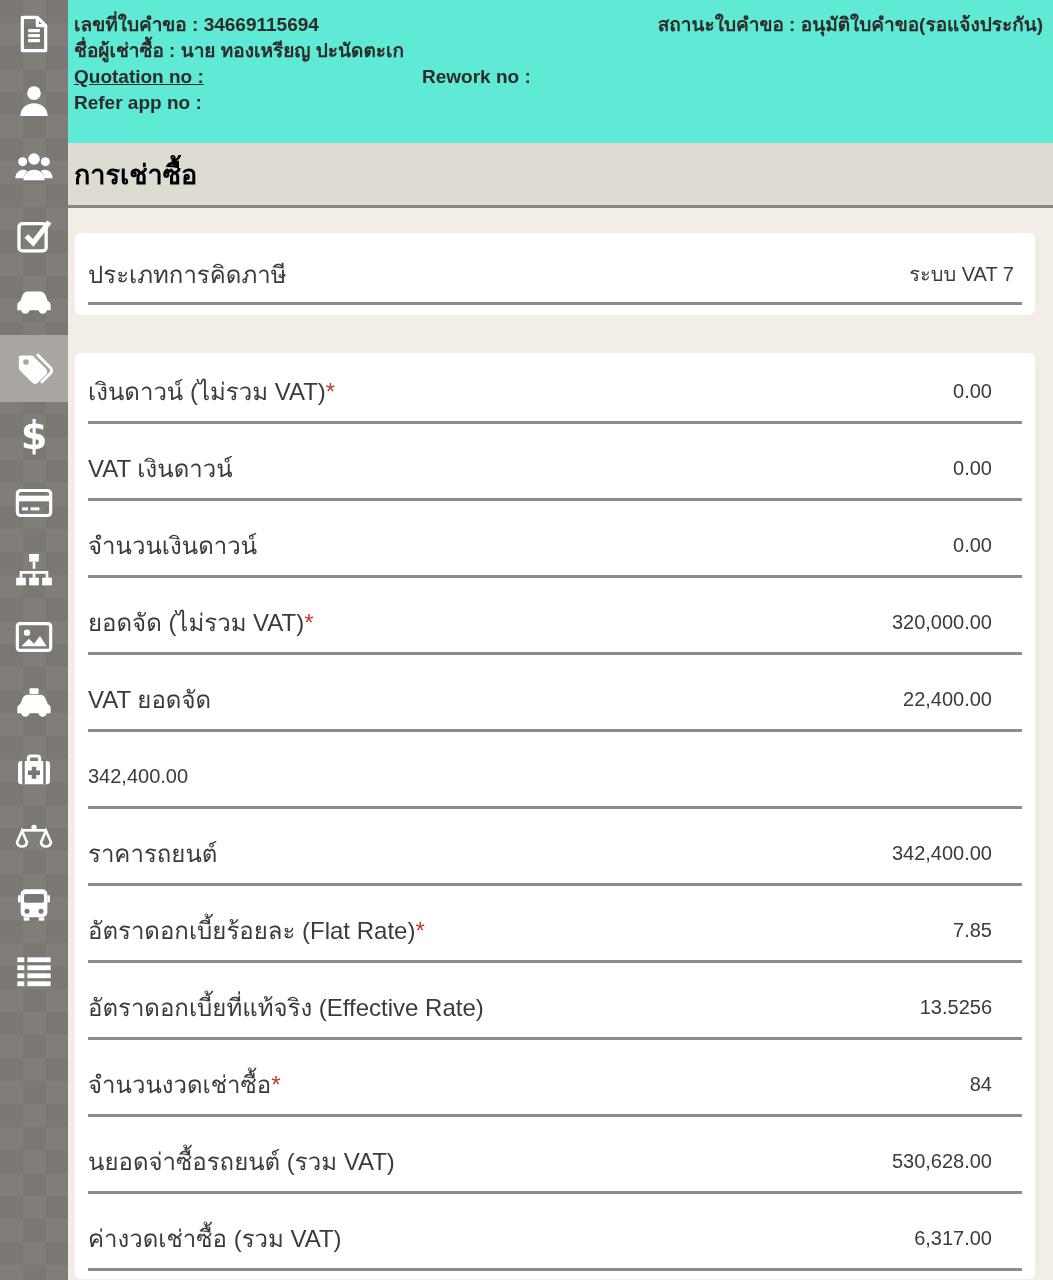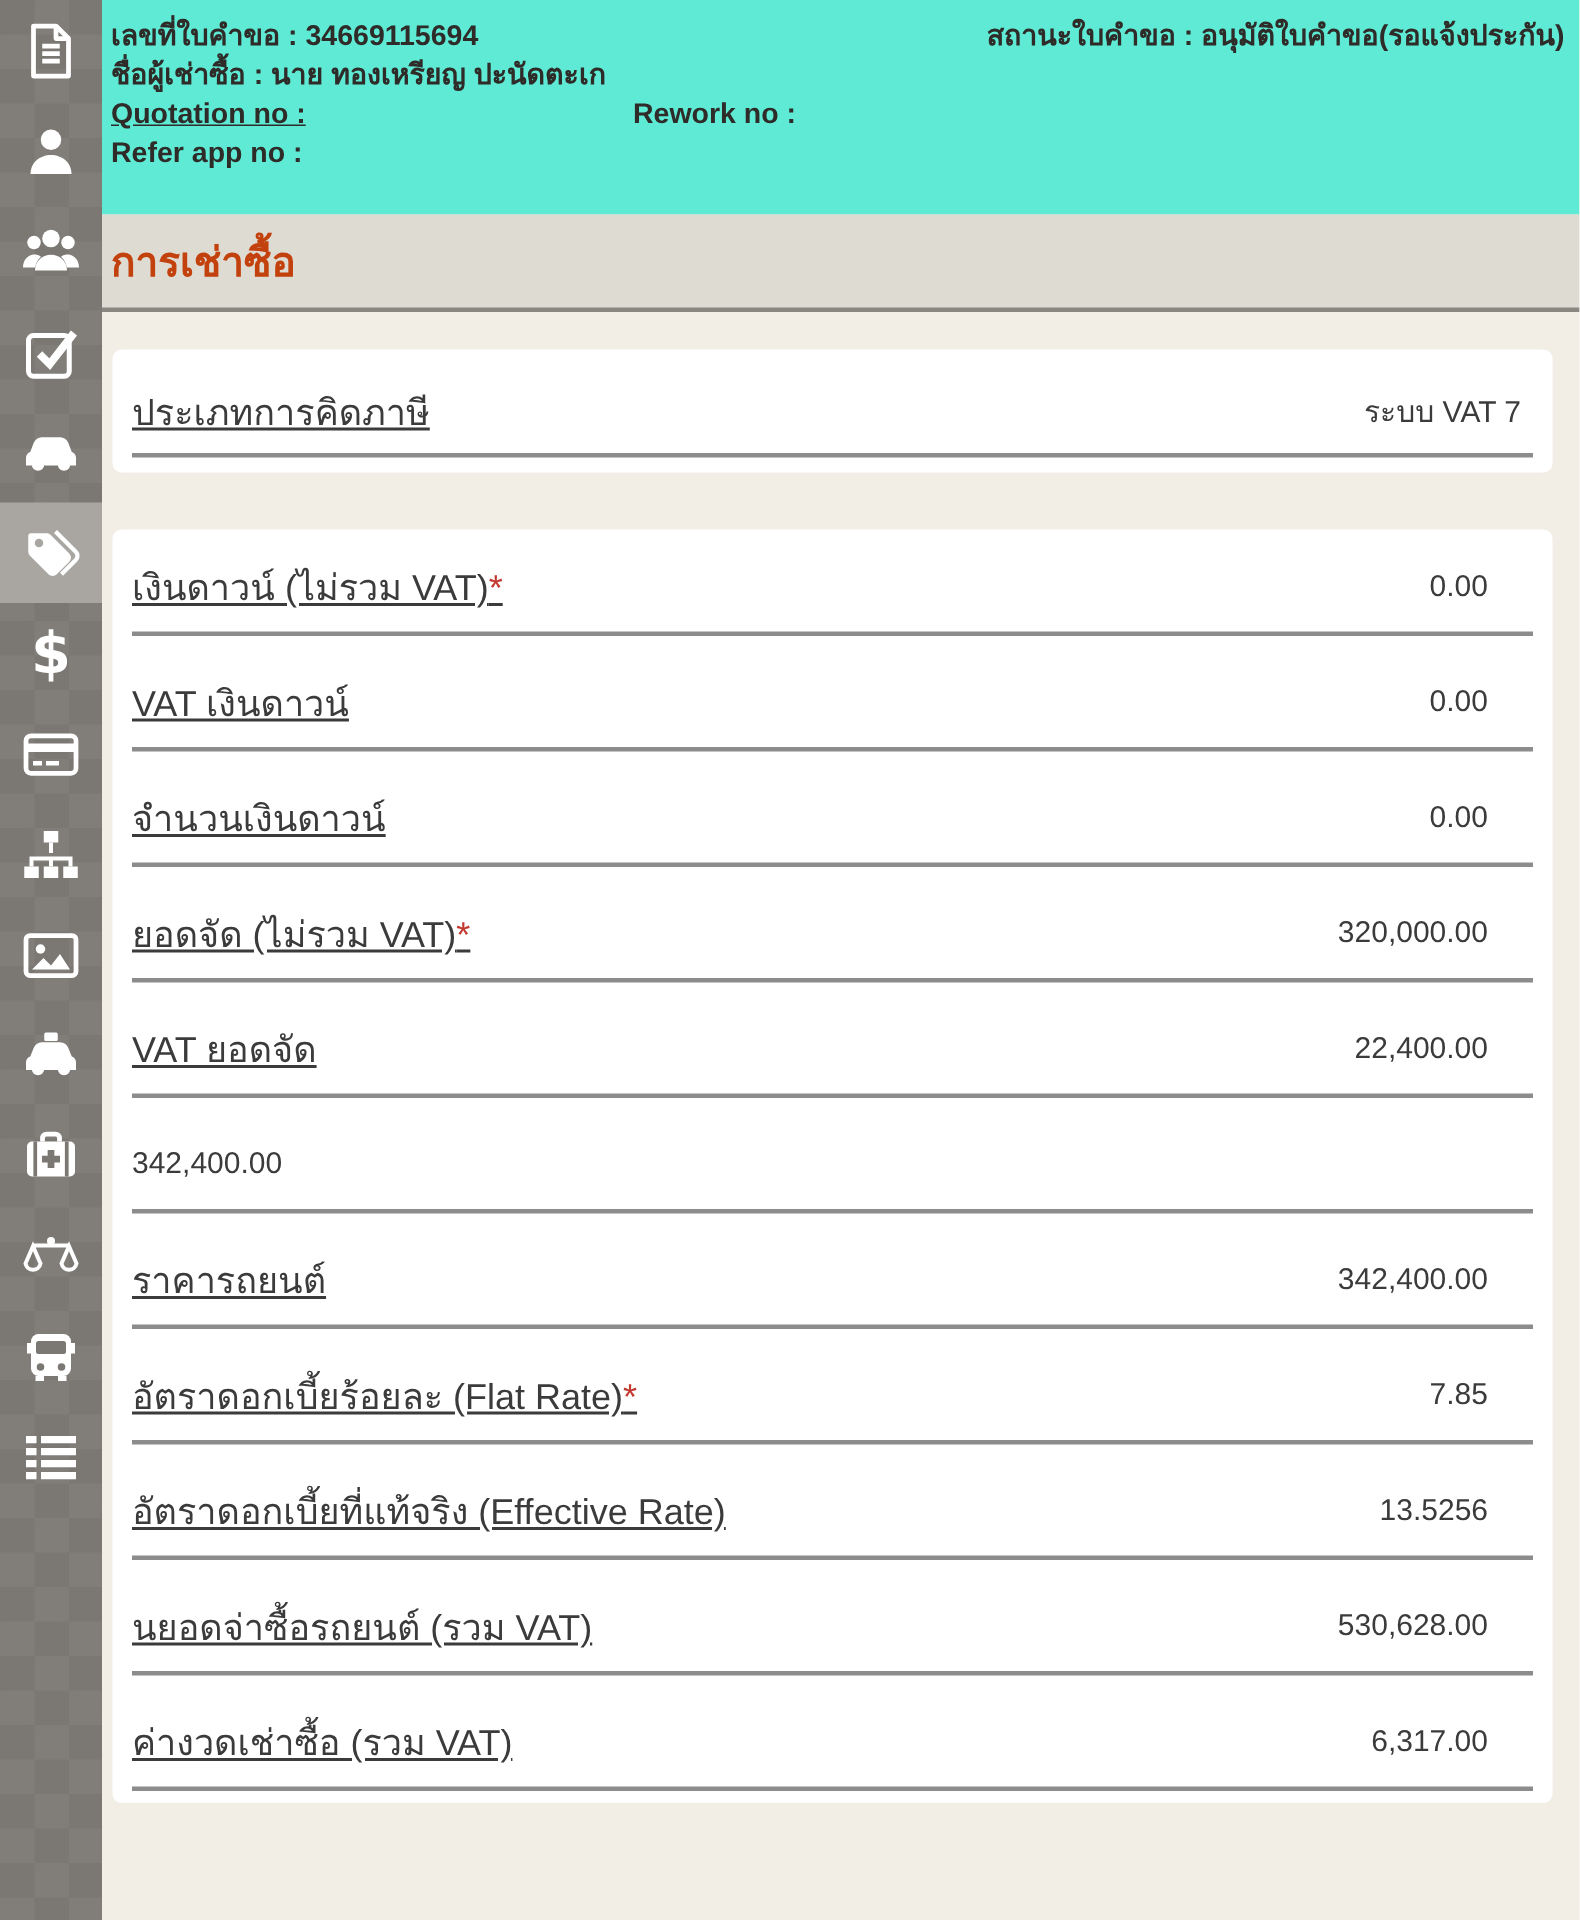--- a/index.html
+++ b/index.html
@@ -43,42 +43,42 @@
   .h-status{grid-row:1;grid-column:2;text-align:right;}
   .h-hirer{grid-row:2;grid-column:1 / span 2;}
   .h-quot{grid-row:3;grid-column:1;text-decoration:underline;}
   .h-rework{grid-row:3;grid-column:2;}
   .h-refer{grid-row:4;grid-column:1;}
 
   .section-bar{
     background:#DEDBD2;height:62px;box-sizing:content-box;
     border-bottom:3px solid #8A8781;
     display:flex;align-items:center;padding-left:6px;
-    color:#c2410c;font-size:27px;font-weight:bold;
+    color:#000000;font-size:27px;font-weight:bold;
   }
 
   .content{flex:1;background:#F2EEE6;padding:25px 18px 0 7px;}
 
   .card{background:#FFFFFF;border-radius:6px;}
   .card-tax{height:82px;margin-bottom:38px;}
   .card-main{padding-bottom:2px;}
 
   .frow{
     position:relative;height:77px;
     display:flex;align-items:center;justify-content:space-between;
     padding:0 13px;
   }
   .frow::after{
     content:"";position:absolute;left:13px;right:13px;bottom:6px;
     height:3px;background:#8C8C8C;
   }
   .card-tax .frow{height:82px;}
   .card-tax .frow::after{bottom:10px;}
 
-  .flabel{font-size:24px;color:#3B3B3B;text-decoration:underline;}
+  .flabel{font-size:24px;color:#3B3B3B;}
   .fvalue{font-size:20px;color:#3B3B3B;padding-right:30px;white-space:nowrap;}
   .card-tax .fvalue{padding-right:8px;}
   .req{color:#C3392F;}
 </style>
 </head>
 <body>
 
 <div class="app">
 
   <aside class="sidebar" id="sidebar">
@@ -257,20 +257,24 @@
   </div>
           <div class="frow">
     <span class="flabel"><span class="lbl-text">อัตราดอกเบี้ยร้อยละ (Flat Rate)</span><span class="req" style="display: inline;">*</span></span>
     <span class="fvalue">7.85</span>
   </div>
           <div class="frow">
     <span class="flabel"><span class="lbl-text">อัตราดอกเบี้ยที่แท้จริง (Effective Rate)</span></span>
     <span class="fvalue">13.5256</span>
   </div>
           <div class="frow">
+    <span class="flabel"><span class="lbl-text">จำนวนงวดเช่าซื้อ</span><span class="req" style="display: inline;">*</span></span>
+    <span class="fvalue">84</span>
+  </div>
+          <div class="frow">
     <span class="flabel"><span class="lbl-text">นยอดจ่าซื้อรถยนต์ (รวม VAT)</span></span>
     <span class="fvalue">530,628.00</span>
   </div>
           <div class="frow">
     <span class="flabel"><span class="lbl-text">ค่างวดเช่าซื้อ (รวม VAT)</span></span>
     <span class="fvalue">6,317.00</span>
   </div>
         </div>
 
     </div>

